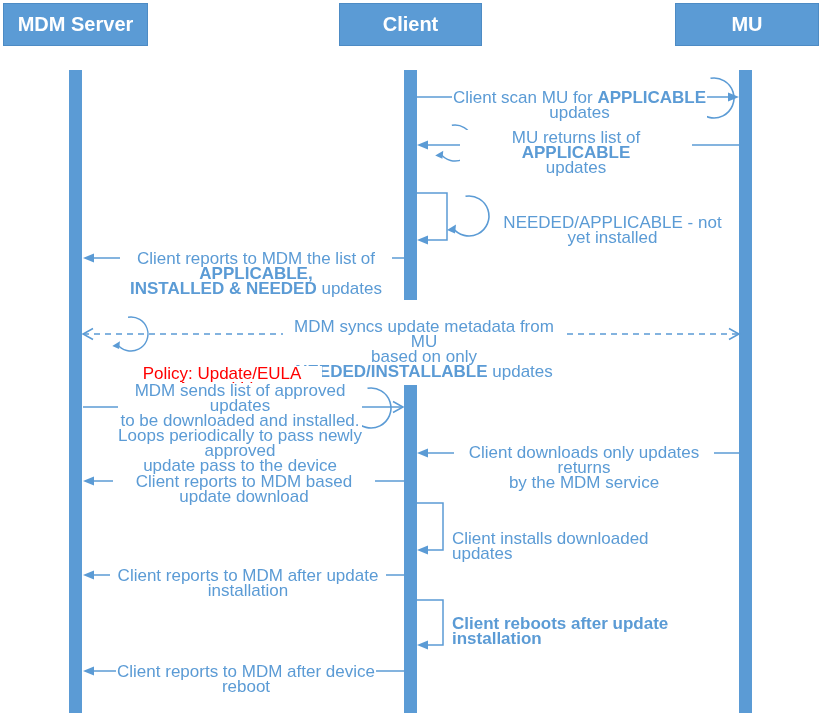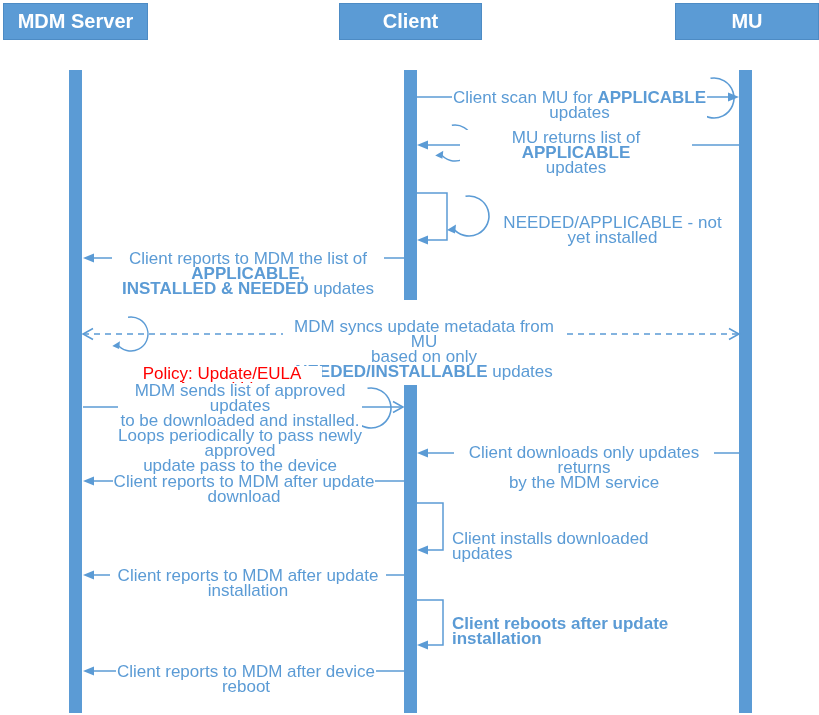--- a/index.html
+++ b/index.html
@@ -3,21 +3,21 @@
 <meta charset="utf-8">
 <style>
   :root { --primary:#5B9BD5; --red:#FF0000; --bg:#FFFFFF; }
   html,body { margin:0; padding:0; background:var(--bg); }
   #stage {
     position:relative; width:819px; height:715px; overflow:hidden;
     background:var(--bg);
     font-family:"Liberation Sans","DejaVu Sans",sans-serif;
   }
   .actor {
-    position:absolute; top:3px; height:37px; background:var(--primary);
+    position:absolute; top:3px; height:43px; background:var(--primary);
     color:#fff; font-weight:bold; font-size:20px;
     display:flex; align-items:center; justify-content:center;
     box-shadow:0 0 0 1px #4d8bc4 inset;
   }
   .bar { position:absolute; width:13px; background:var(--primary); }
   svg.layer { position:absolute; left:0; top:0; }
   .msg {
     position:absolute; color:var(--primary); font-size:17px; line-height:15px;
     text-align:center; background:var(--bg); white-space:normal;
   }
@@ -123,31 +123,31 @@
   <div class="actor" style="left:675px;width:144px;">
       <span>MU</span>
     </div>
 
   <div class="msg" style="left:452px;top:90px;width:255px;"><span>Client scan MU for </span><b>APPLICABLE</b><span> updates</span></div>
 
   <div class="msg" style="left:460px;top:130px;width:232px;"><span>MU returns list of </span><b>APPLICABLE</b><br><span>updates</span></div>
 
   <div class="msg" style="left:490px;top:200px;width:245px;"><br><span>NEEDED/APPLICABLE - not yet installed</span></div>
 
-  <div class="msg" style="left:112px;top:251px;width:272px;"><span>Client reports to MDM the list of </span><b>APPLICABLE,</b><br><b>INSTALLED &amp; NEEDED</b><span> updates</span></div>
+  <div class="msg" style="left:120px;top:251px;width:272px;"><span>Client reports to MDM the list of </span><b>APPLICABLE,</b><br><b>INSTALLED &amp; NEEDED</b><span> updates</span></div>
 
   <div class="msg" style="left:283px;top:319px;width:282px;"><span>MDM syncs update metadata from MU</span><br><span>based on only </span><b>NEEDED/INSTALLABLE</b><span> updates</span></div>
 
   <div class="msg red" style="left:122px;top:366px;width:200px;"><span>Policy: Update/EULA Aproval List</span></div>
 
   <div class="msg" style="left:118px;top:383px;width:244px;"><span>MDM sends list of approved updates</span><br><span>to be downloaded and installed.</span><br><span>Loops periodically to pass newly approved</span><br><span>update pass to the device</span></div>
 
   <div class="msg" style="left:454px;top:445px;width:260px;"><span>Client downloads only updates returns</span><br><span>by the MDM service</span></div>
 
-  <div class="msg" style="left:113px;top:474px;width:262px;"><span>Client reports to MDM after update download</span></div>
+  <div class="msg" style="left:113px;top:474px;width:262px;"><span>Client reports to MDM based update download</span></div>
 
   <div class="msg left" style="left:452px;top:519px;width:210px;margin-top:12px;"><span>Client installs downloaded updates</span></div>
 
   <div class="msg" style="left:110px;top:568px;width:276px;"><span>Client reports to MDM after update installation</span></div>
 
   <div class="msg left" style="left:452px;top:616px;width:240px;font-weight:bold;"><span>Client reboots after update installation</span></div>
 
   <div class="msg" style="left:116px;top:664px;width:260px;"><span>Client reports to MDM after device reboot</span></div>
 
 </div>

